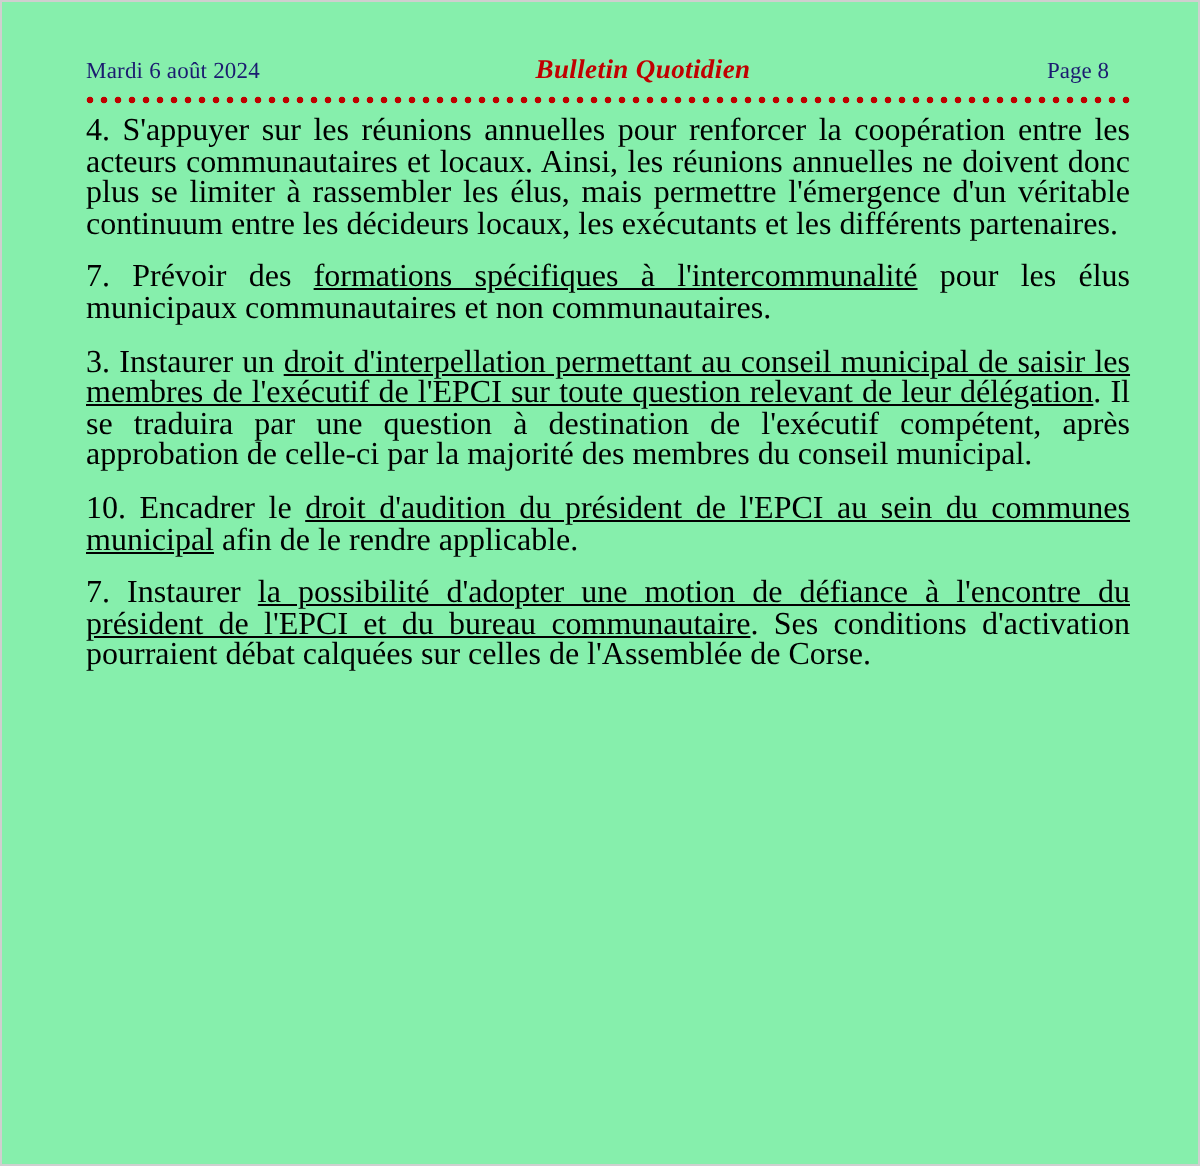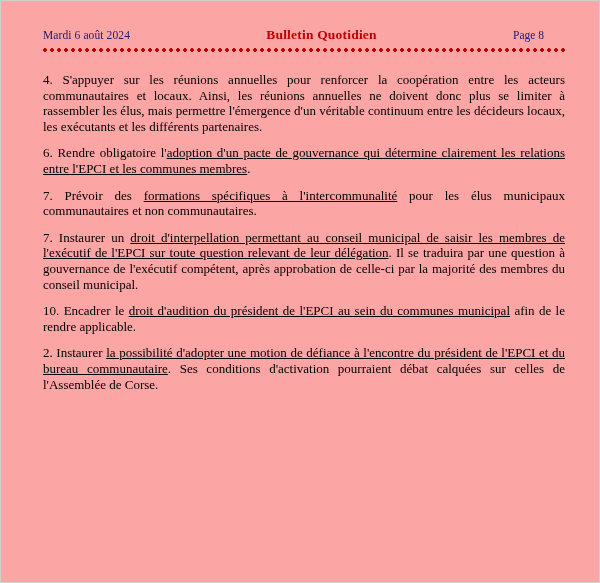--- a/index.html
+++ b/index.html
@@ -13,21 +13,21 @@
     font-family: "Liberation Serif", serif;
     color: #000000;
     position: relative;
     overflow: hidden;
   }
   .page {
     box-sizing: border-box;
     width: 600px;
     height: 583px;
     padding: 26px 34px 10px 42px;
-    background: #fca5a5;
+    background: #86efac;
     border: 1px solid #cfcfcf;
   }
   .header {
     display: flex;
     align-items: baseline;
     justify-content: space-between;
     font-size: 11.5px;
     color: #1a1a6e;
     font-family: "Liberation Serif", serif;
   }
@@ -36,38 +36,39 @@
     color: #1b1b70;
     letter-spacing: 0.1px;
   }
   .header-title {
     flex: 1 1 auto;
     text-align: center;
     color: #c00000;
     font-weight: bold;
     font-size: 13.5px;
     letter-spacing: 0.2px;
+    font-style: italic;
   }
   .header-page {
     flex: 0 0 auto;
     color: #1b1b70;
-    text-align: left;
+    text-align: center;
     min-width: 52px;
   }
   .dotted-rule {
     margin-top: 5px;
     height: 4px;
     width: 100%;
     background-image: radial-gradient(circle at 2px 2px, #c00000 1.6px, rgba(0,0,0,0) 1.8px);
     background-size: 7px 4px;
     background-repeat: repeat-x;
   }
   .content {
-    margin-top: 20px;
-    font-size: 13px;
+    margin-top: 6px;
+    font-size: 16px;
     line-height: 15.6px;
     text-align: justify;
     text-justify: inter-word;
     color: #000000;
   }
   .para {
     margin: 0 0 11px 0;
     text-align: justify;
   }
   .para:last-child {
@@ -85,20 +86,19 @@
   <div class="header">
     <div class="header-date">Mardi 6 août 2024</div>
     <div class="header-title">Bulletin Quotidien</div>
     <div class="header-page">Page 8</div>
   </div>
 
   <div class="dotted-rule"></div>
 
   <div class="content" id="content">
       <div class="para"><span>4. S'appuyer sur les réunions annuelles pour renforcer la coopération entre les acteurs communautaires et locaux. Ainsi, les réunions annuelles ne doivent donc plus se limiter à rassembler les élus, mais permettre l'émergence d'un véritable continuum entre les décideurs locaux, les exécutants et les différents partenaires.</span></div>
-      <div class="para"><span>6. Rendre obligatoire l'</span><span class="u">adoption d'un pacte de gouvernance qui détermine clairement les relations entre l'EPCI et les communes membres</span><span>.</span></div>
       <div class="para"><span>7. Prévoir des </span><span class="u">formations spécifiques à l'intercommunalité</span><span> pour les élus municipaux communautaires et non communautaires.</span></div>
-      <div class="para"><span>7. Instaurer un </span><span class="u">droit d'interpellation permettant au conseil municipal de saisir les membres de l'exécutif de l'EPCI sur toute question relevant de leur délégation</span><span>. Il se traduira par une question à gouvernance de l'exécutif compétent, après approbation de celle-ci par la majorité des membres du conseil municipal.</span></div>
+      <div class="para"><span>3. Instaurer un </span><span class="u">droit d'interpellation permettant au conseil municipal de saisir les membres de l'exécutif de l'EPCI sur toute question relevant de leur délégation</span><span>. Il se traduira par une question à destination de l'exécutif compétent, après approbation de celle-ci par la majorité des membres du conseil municipal.</span></div>
       <div class="para"><span>10. Encadrer le </span><span class="u">droit d'audition du président de l'EPCI au sein du communes municipal</span><span> afin de le rendre applicable.</span></div>
-      <div class="para"><span>2. Instaurer </span><span class="u">la possibilité d'adopter une motion de défiance à l'encontre du président de l'EPCI et du bureau communautaire</span><span>. Ses conditions d'activation pourraient débat calquées sur celles de l'Assemblée de Corse.</span></div>
+      <div class="para"><span>7. Instaurer </span><span class="u">la possibilité d'adopter une motion de défiance à l'encontre du président de l'EPCI et du bureau communautaire</span><span>. Ses conditions d'activation pourraient débat calquées sur celles de l'Assemblée de Corse.</span></div>
     </div>
 
 </div>
 
 </body></html>

